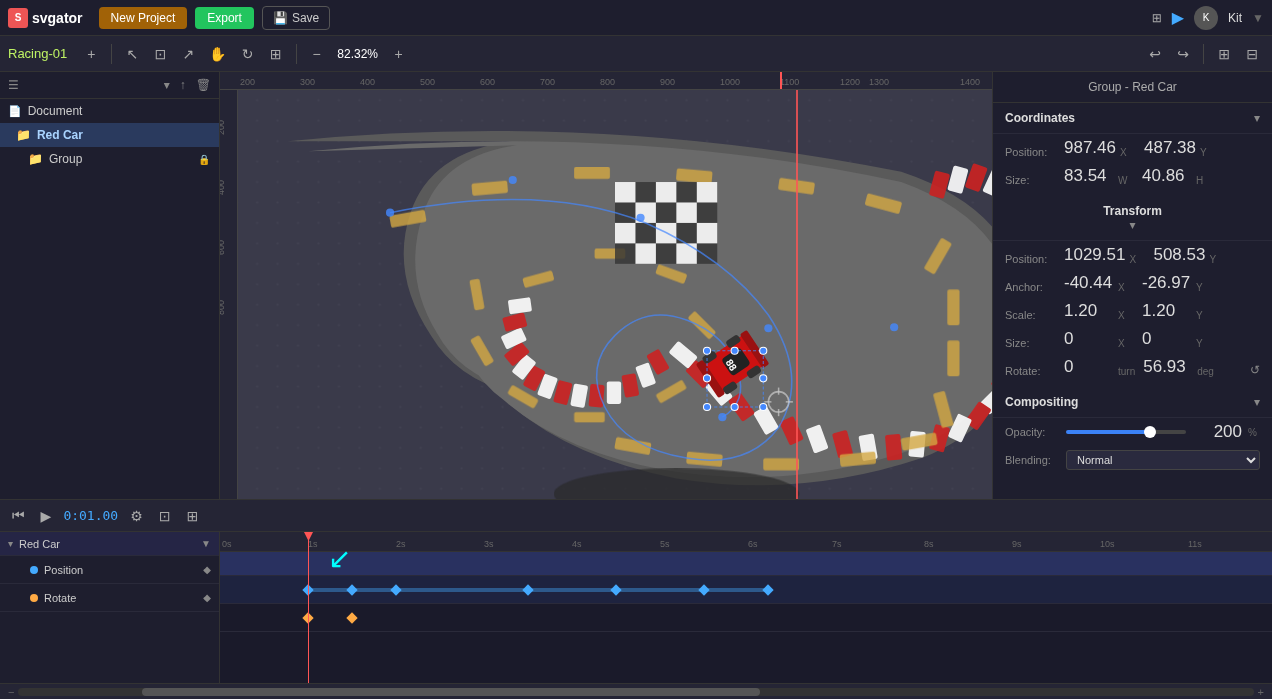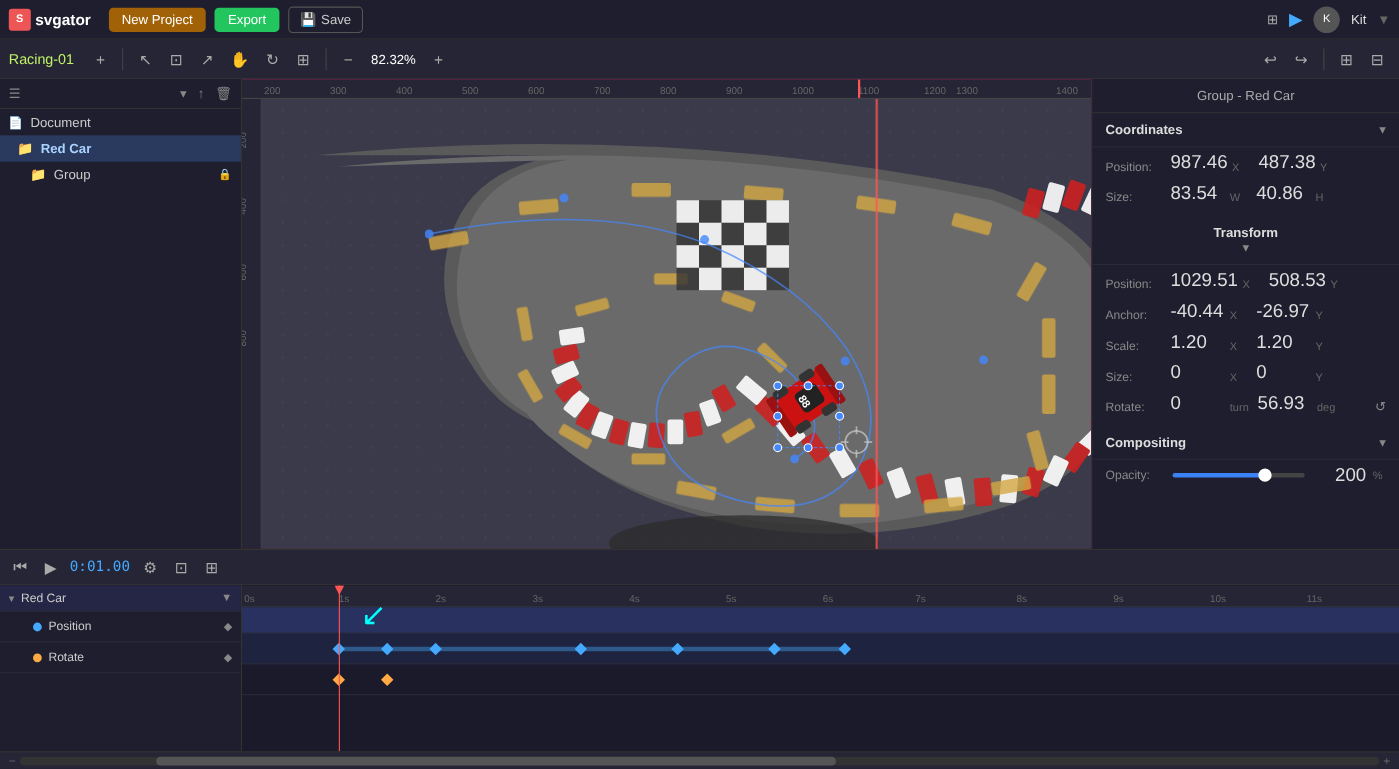--- a/index.html
+++ b/index.html
@@ -829,20 +829,26 @@
 
     <div class="opacity-row">
       <span class="prop-label">Opacity:</span>
       <div class="opacity-slider">
         <div class="opacity-thumb"></div>
       </div>
       <span class="prop-value" style="cursor:text;width:30px;text-align:right;">200</span>
       <span class="prop-axis">%</span>
     </div>
 
+    <div class="blending-row">
+      <span class="prop-label">Blending:</span>
+      <select class="blend-select">
+        <option>Normal</option>
+      </select>
+    </div>
   </div>
 </div>
 
 <div id="timeline">
 
   <div class="timeline-controls">
     <button class="tl-btn">⏮</button>
     <button class="tl-btn">▶</button>
     <span class="time-display">0:01.00</span>
     <button class="tl-btn">⚙</button>

